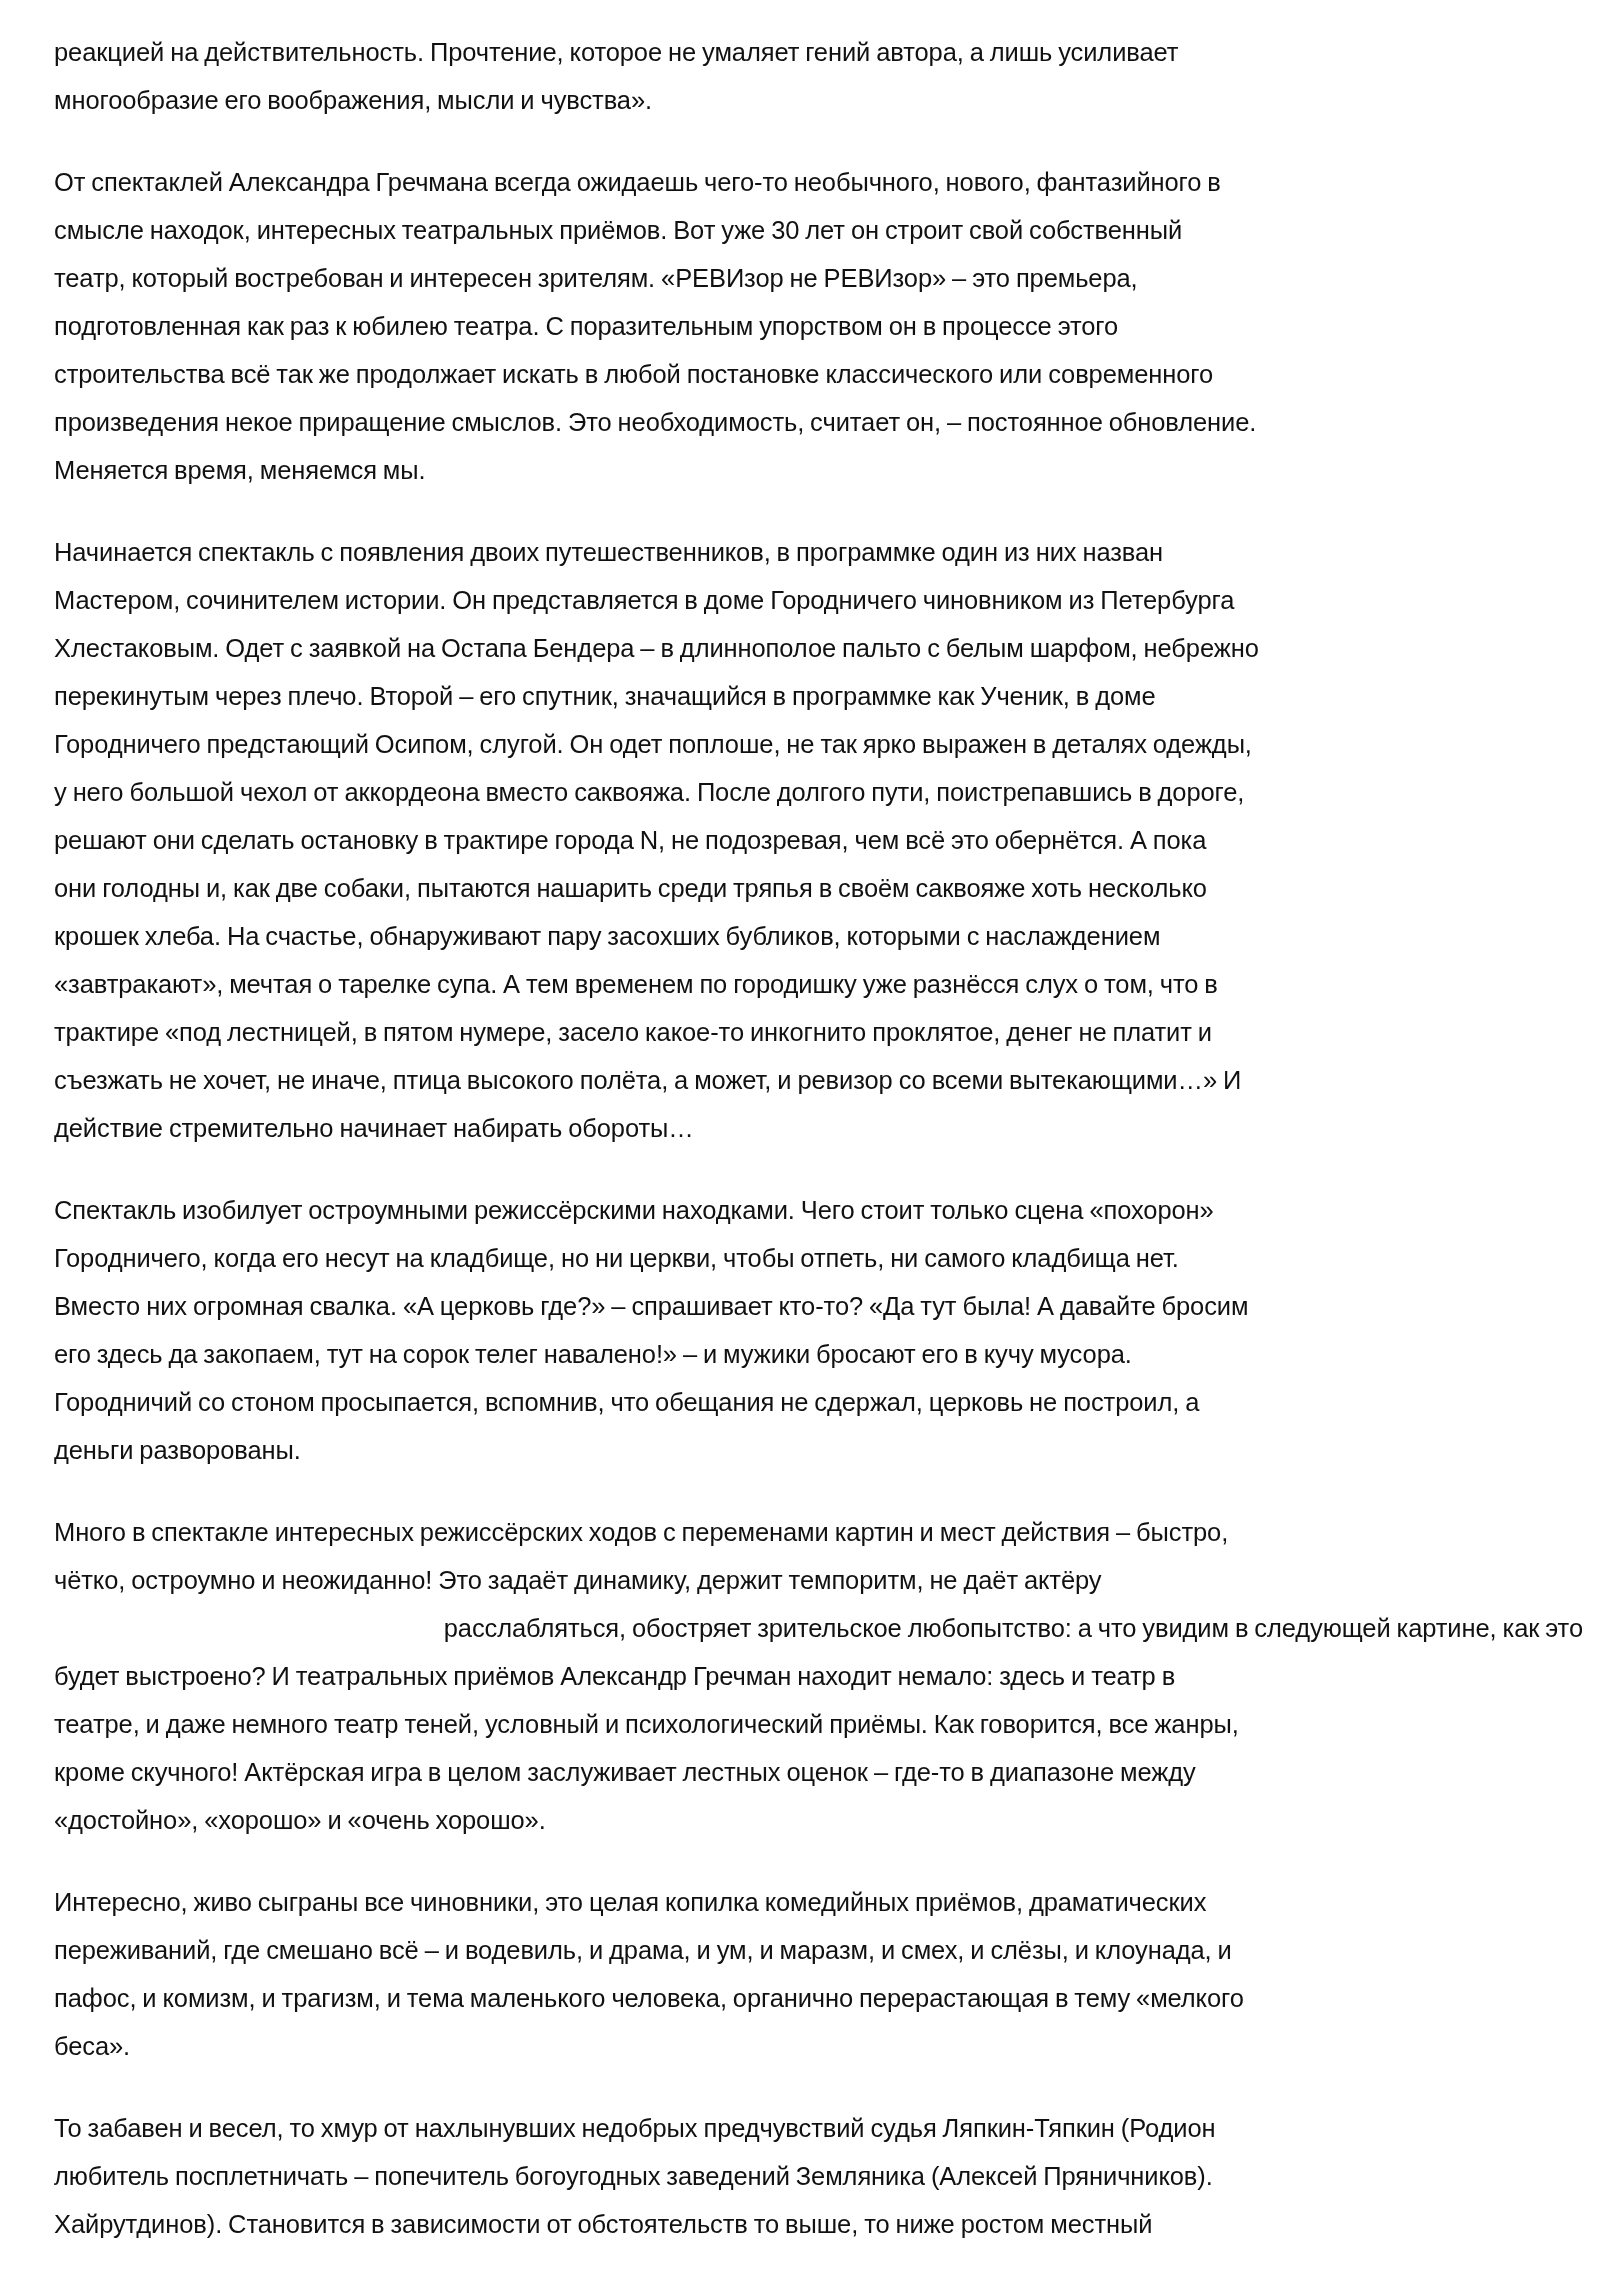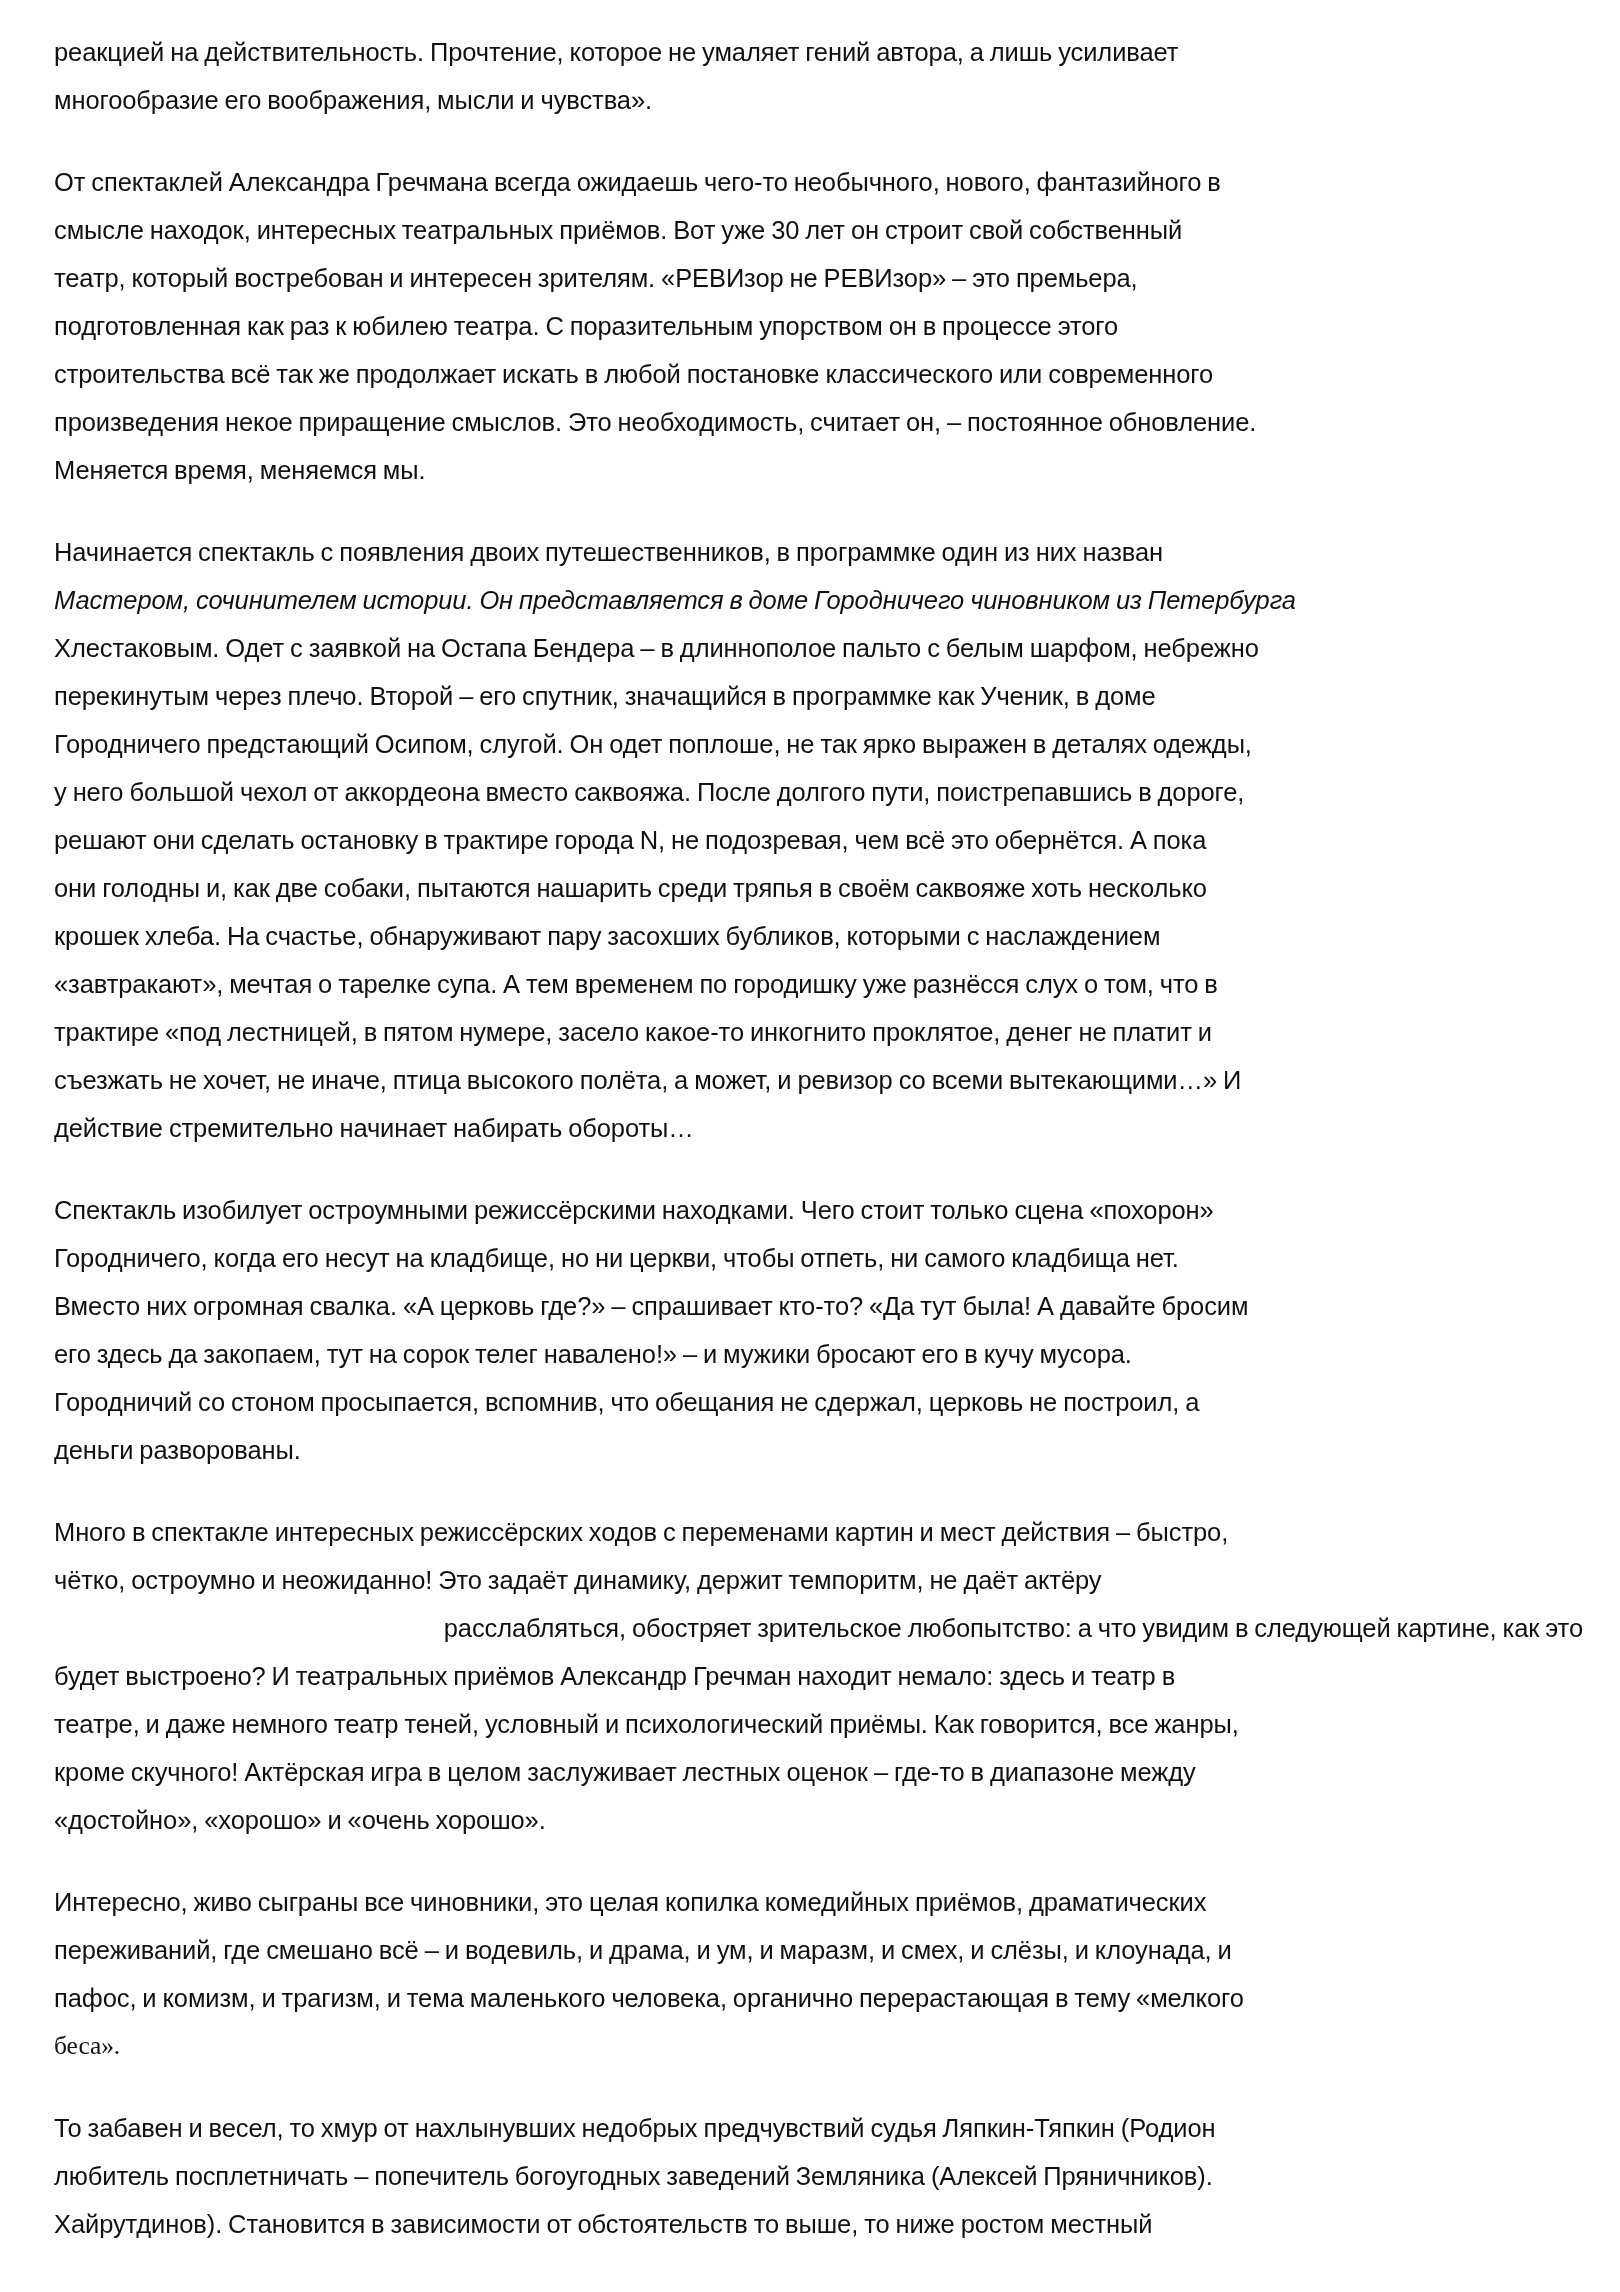--- a/index.html
+++ b/index.html
@@ -49,21 +49,21 @@
     <span class="line" style="display: block;">смысле находок, интересных театральных приёмов. Вот уже 30 лет он строит свой собственный</span>
     <span class="line" style="display: block;">театр, который востребован и интересен зрителям. «РЕВИзор не РЕВИзор» – это премьера,</span>
     <span class="line" style="display: block;">подготовленная как раз к юбилею театра. С поразительным упорством он в процессе этого</span>
     <span class="line" style="display: block;">строительства всё так же продолжает искать в любой постановке классического или современного</span>
     <span class="line" style="display: block;">произведения некое приращение смыслов. Это необходимость, считает он, – постоянное обновление.</span>
     <span class="line" style="display: block;">Меняется время, меняемся мы.</span>
   </div>
 
   <div class="para">
     <span class="line" style="display: block;">Начинается спектакль с появления двоих путешественников, в программке один из них назван</span>
-    <span class="line" style="display: block; font-style: italic;">Мастером, сочинителем истории. Он представляется в доме Городничего чиновником из Петербурга</span>
+    <span class="line" style="display: block;">Мастером, сочинителем истории. Он представляется в доме Городничего чиновником из Петербурга</span>
     <span class="line" style="display: block;">Хлестаковым. Одет с заявкой на Остапа Бендера – в длиннополое пальто с белым шарфом, небрежно</span>
     <span class="line" style="display: block;">перекинутым через плечо. Второй – его спутник, значащийся в программке как Ученик, в доме</span>
     <span class="line" style="display: block;">Городничего предстающий Осипом, слугой. Он одет поплоше, не так ярко выражен в деталях одежды,</span>
     <span class="line" style="display: block;">у него большой чехол от аккордеона вместо саквояжа. После долгого пути, поистрепавшись в дороге,</span>
     <span class="line" style="display: block;">решают они сделать остановку в трактире города N, не подозревая, чем всё это обернётся. А пока</span>
     <span class="line" style="display: block;">они голодны и, как две собаки, пытаются нашарить среди тряпья в своём саквояже хоть несколько</span>
     <span class="line" style="display: block;">крошек хлеба. На счастье, обнаруживают пару засохших бубликов, которыми с наслаждением</span>
     <span class="line" style="display: block;">«завтракают», мечтая о тарелке супа. А тем временем по городишку уже разнёсся слух о том, что в</span>
     <span class="line" style="display: block;">трактире «под лестницей, в пятом нумере, засело какое-то инкогнито проклятое, денег не платит и</span>
     <span class="line" style="display: block;">съезжать не хочет, не иначе, птица высокого полёта, а может, и ревизор со всеми вытекающими…» И</span>
@@ -86,21 +86,21 @@
     <span class="line" style="display: block;">будет выстроено? И театральных приёмов Александр Гречман находит немало: здесь и театр в</span>
     <span class="line" style="display: block;">театре, и даже немного театр теней, условный и психологический приёмы. Как говорится, все жанры,</span>
     <span class="line" style="display: block;">кроме скучного! Актёрская игра в целом заслуживает лестных оценок – где-то в диапазоне между</span>
     <span class="line" style="display: block;">«достойно», «хорошо» и «очень хорошо».</span>
   </div>
 
   <div class="para">
     <span class="line" style="display: block;">Интересно, живо сыграны все чиновники, это целая копилка комедийных приёмов, драматических</span>
     <span class="line" style="display: block;">переживаний, где смешано всё – и водевиль, и драма, и ум, и маразм, и смех, и слёзы, и клоунада, и</span>
     <span class="line" style="display: block;">пафос, и комизм, и трагизм, и тема маленького человека, органично перерастающая в тему «мелкого</span>
-    <span class="line" style="display: block; font-family: Liberation Serif, serif;">беса».</span>
+    <span class="line" style="display: block;">беса».</span>
   </div>
 
   <div class="para">
     <span class="line" style="display: block;">То забавен и весел, то хмур от нахлынувших недобрых предчувствий судья Ляпкин-Тяпкин (Родион</span>
     <span class="line" style="display: block;">любитель посплетничать – попечитель богоугодных заведений Земляника (Алексей Пряничников).</span>
     <span class="line" style="display: block;">Хайрутдинов). Становится в зависимости от обстоятельств то выше, то ниже ростом местный</span>
   </div>
 
 </div>
 

